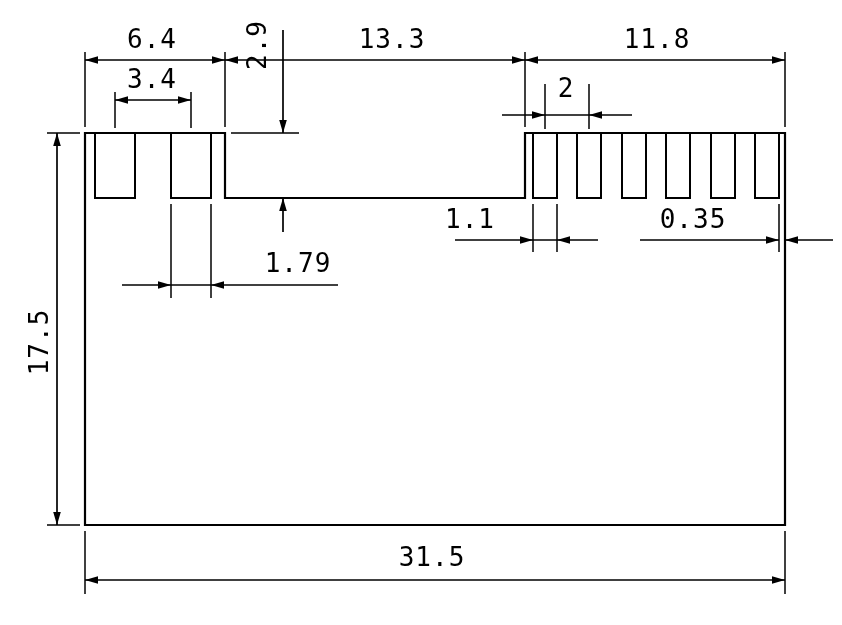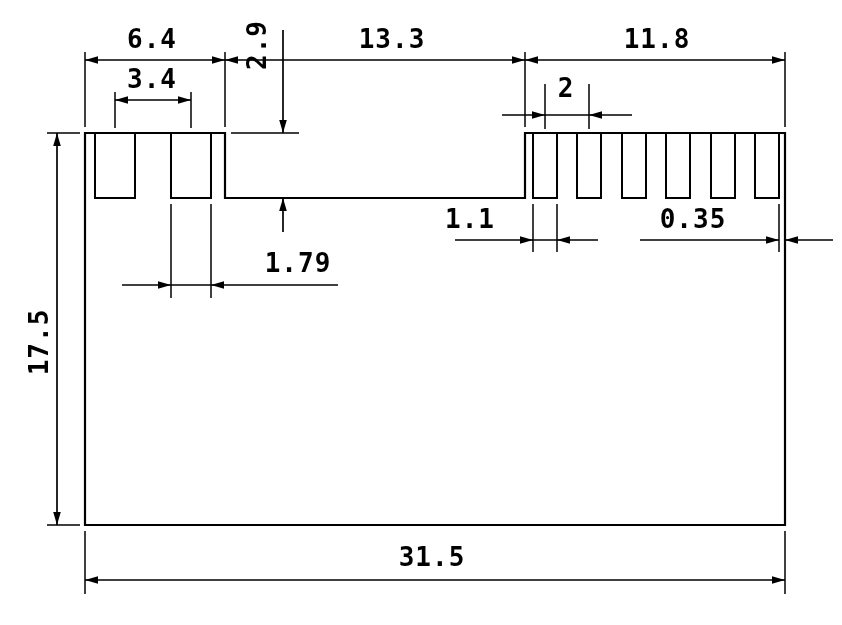--- a/index.html
+++ b/index.html
@@ -7,21 +7,20 @@
     padding: 0;
     background: #ffffff;
     font-family: "DejaVu Sans Mono", monospace;
   }
   .stage {
     position: relative;
     width: 842px;
     height: 625px;
     background: #15803d;
     overflow: hidden;
-    font-weight: bold;
   }
   svg { display: block; }
   .outline {
     fill: none;
     stroke: #000000;
     stroke-width: 2.2;
     stroke-linejoin: miter;
   }
   .slot {
     fill: none;

